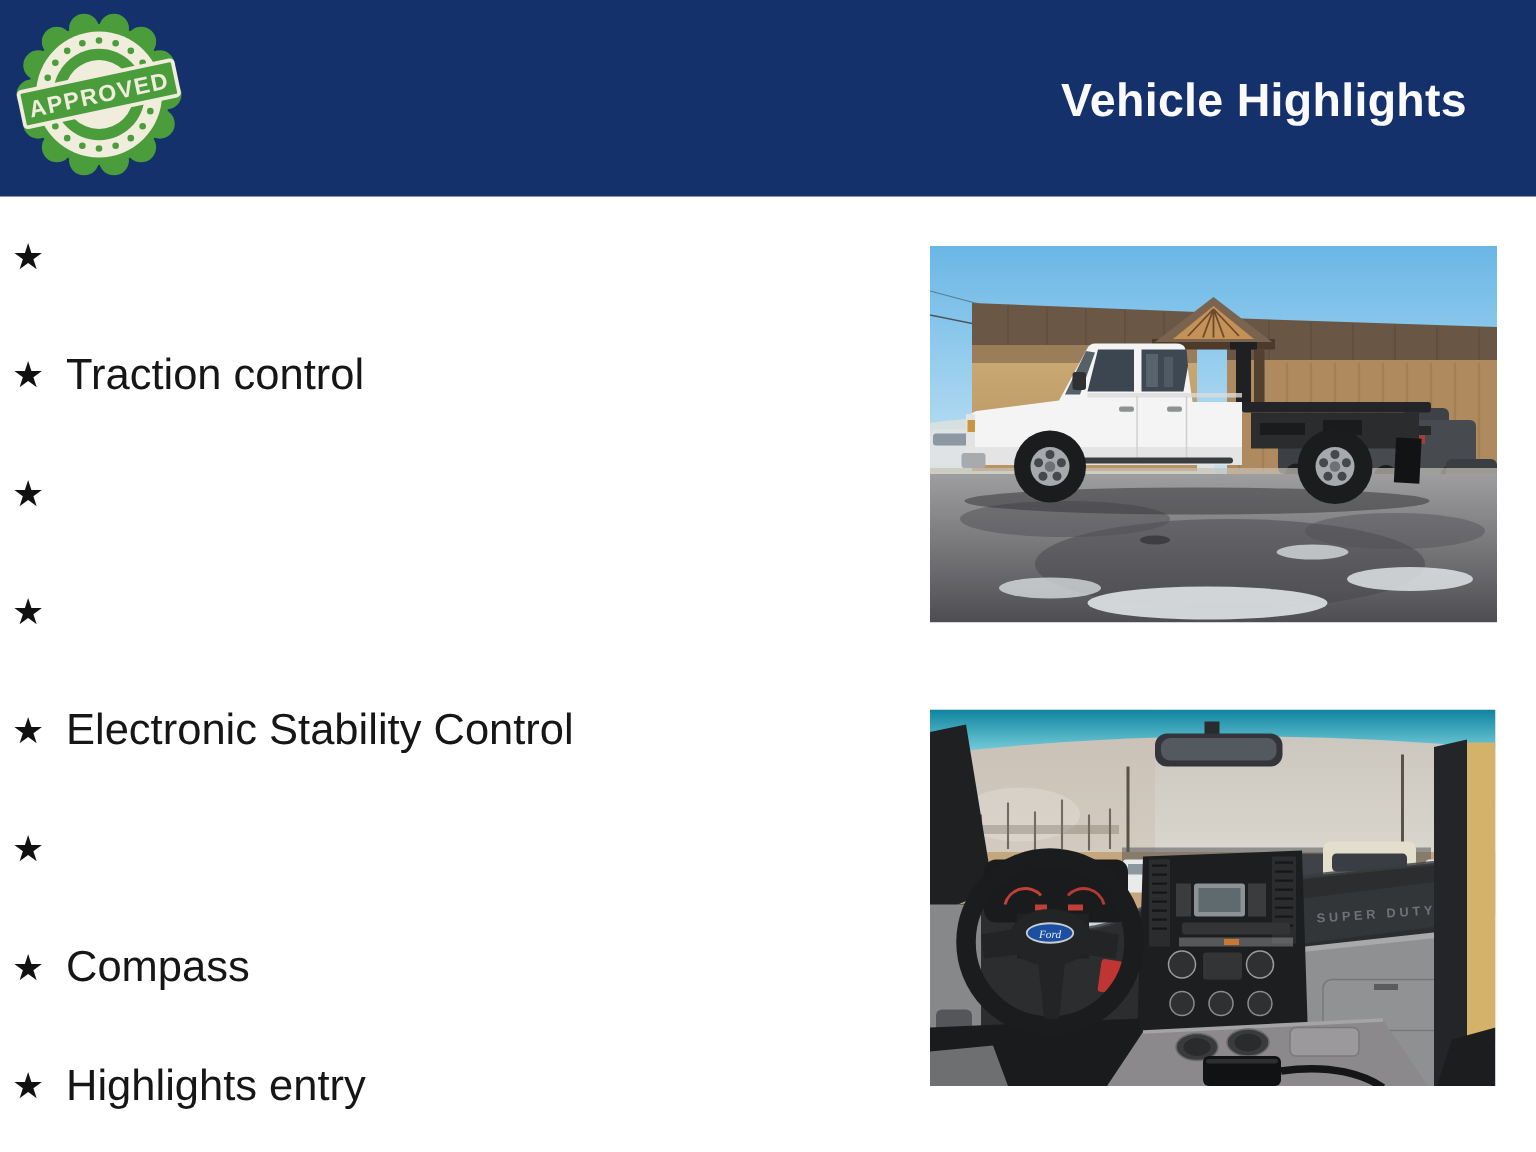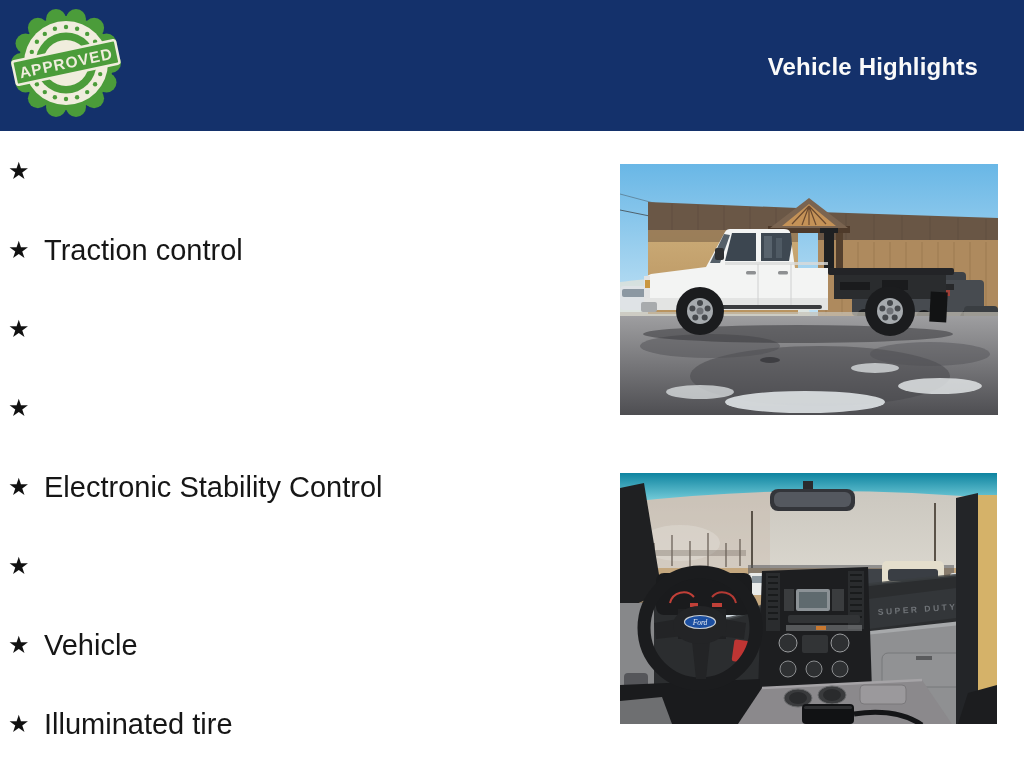--- a/index.html
+++ b/index.html
@@ -1,19 +1,19 @@
 <!DOCTYPE html>
 <html><head>
 <meta charset="utf-8">
 <style>
   html,body{margin:0;padding:0;background:#fff;}
   .page{position:relative;width:1024px;height:768px;background:#ffffff;overflow:hidden;
         font-family:"Liberation Sans",sans-serif;}
   .header{position:absolute;left:0;top:0;width:1024px;height:131px;background:#14316B;}
-  .page-title{position:absolute;top:52px;right:46px;font-size:24px;font-weight:bold;
+  .page-title{position:absolute;top:52px;right:46px;font-size:31px;font-weight:bold;
         color:#FAFAFA;line-height:30px;letter-spacing:.2px;}
   .badge-wrap{position:absolute;left:10px;top:7px;width:112px;height:112px;}
   .hl-list{position:absolute;left:8px;top:154px;margin:0;padding:0;list-style:none;
         display:flex;flex-direction:column;gap:45px;}
   .hl-item{display:flex;align-items:center;font-size:29px;line-height:34px;color:#161616;}
   .hl-star{display:inline-block;width:36px;font-size:24px;line-height:34px;color:#111;
         font-family:"DejaVu Sans",sans-serif;}
   .photo{position:absolute;overflow:hidden;background:#cfd8de;}
   .photo-ext{left:620px;top:164px;width:378px;height:251px;}
   .photo-int{left:620px;top:473px;width:377px;height:251px;}
@@ -94,25 +94,25 @@
       </li>
     <li class="hl-item">
       <span class="hl-star">★</span>
       <span>Electronic Stability Control</span>
       </li>
     <li class="hl-item">
       <span class="hl-star">★</span>
       </li>
     <li class="hl-item">
       <span class="hl-star">★</span>
-      <span>Vehicle</span>
-      </li>
-    <li class="hl-item">
-      <span class="hl-star">★</span>
-      <span>Illuminated tire</span>
+      <span>Compass</span>
+      </li>
+    <li class="hl-item">
+      <span class="hl-star">★</span>
+      <span>Highlights entry</span>
       </li>
   </ul>
 
   <div class="photo photo-ext">
     <svg width="378" height="251" viewBox="0 0 378 251">
       <defs>
         <linearGradient id="skyG" x1="0" y1="0" x2="0" y2="1">
           <stop offset="0" stop-color="#69B7E6"></stop>
             <stop offset="1" stop-color="#C6E4F5"></stop>
         </linearGradient>

